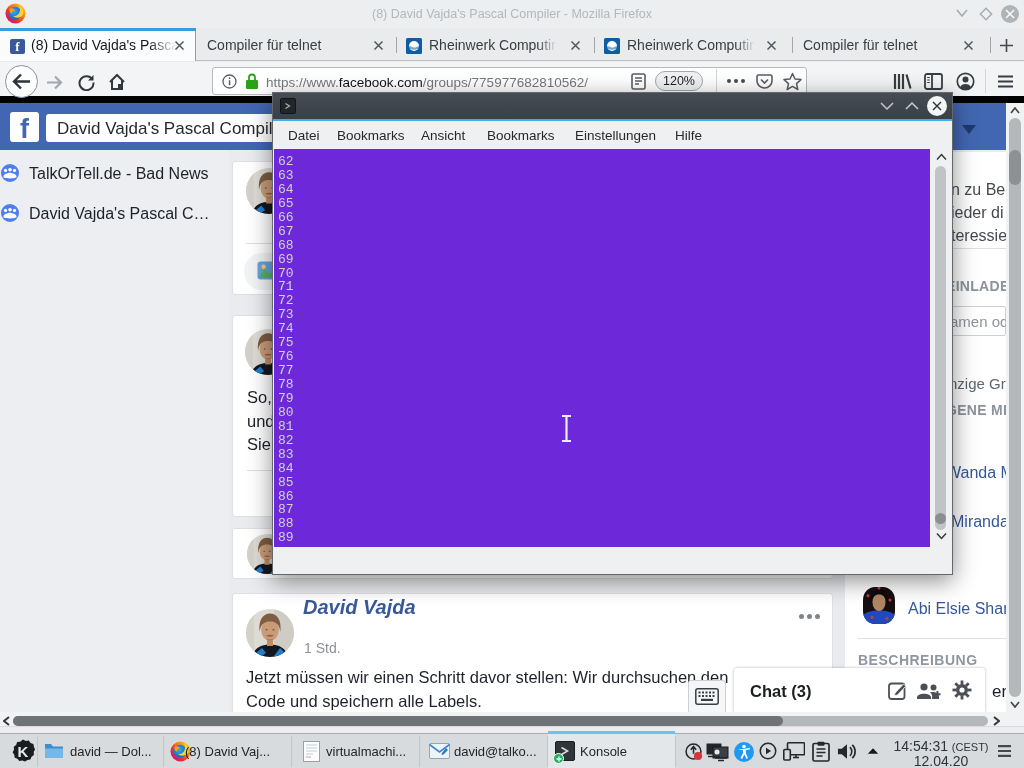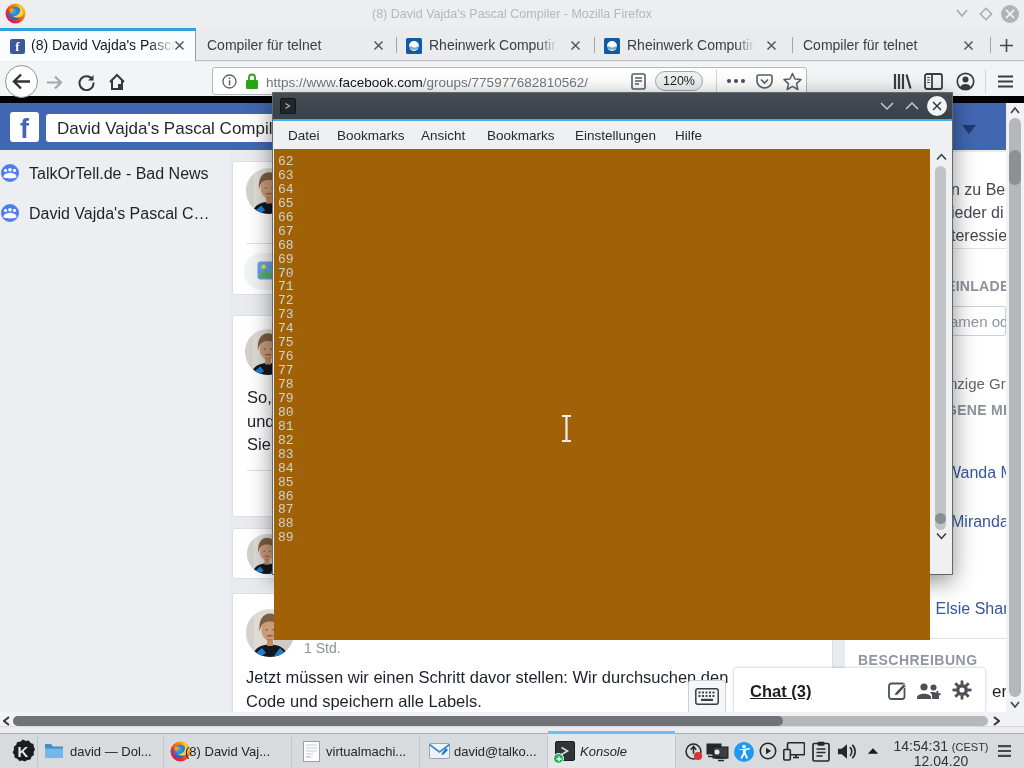--- a/index.html
+++ b/index.html
@@ -305,21 +305,21 @@
           <path d="M10,44 L16,39 L20,44 L14,48z M28,47 L34,39 L39,44 L33,48z" fill="#1e7fd0"></path>
           <path d="M21,31 L27,31 L27,37 L21,37z" fill="#c08d66"></path>
           <ellipse cx="24" cy="21" rx="8.8" ry="10.8" fill="#c99b79"></ellipse>
           <path d="M13.6,23 C12.2,11 17,4.5 24,4.5 C31,4.5 35.8,11 34.4,23 C33.4,15 29.5,12.6 24,12.6 C18.5,12.6 14.6,15 13.6,23z" fill="#7d5e40"></path>
           <ellipse cx="20.6" cy="20.8" rx="1" ry="0.8" fill="#5c564e"></ellipse>
           <ellipse cx="27.4" cy="20.8" rx="1" ry="0.8" fill="#5c564e"></ellipse>
           <path d="M20,26.5 C22,25.6 26,25.6 28,26.5 C26,28.2 22,28.2 20,26.5z" fill="#a06143"></path>
           <path d="M20.5,29.5 C22.5,30.5 25.5,30.5 27.5,29.5 C26,32.5 22,32.5 20.5,29.5z" fill="#b07a50"></path>
         </g>
       </svg>
-    <div class="abs" style="left:70px;top:18px;font-size:14px;font-weight:bold;color:#385898;">David Vajda</div>
+    <div class="abs" style="left:70px;top:2px;font-size:20px;font-weight:bold;color:#385898;font-style:italic;">David Vajda</div>
     <div class="abs" style="left:71px;top:46px;font-size:14px;color:#8d9196;">1 Std.</div>
     <div class="abs" style="left:566px;top:20px;width:5px;height:5px;border-radius:50%;background:#7f848a;"></div>
     <div class="abs" style="left:574px;top:20px;width:5px;height:5px;border-radius:50%;background:#7f848a;"></div>
     <div class="abs" style="left:582px;top:20px;width:5px;height:5px;border-radius:50%;background:#7f848a;"></div>
     <div class="abs" style="left:13px;top:71px;width:585px;font-size:16.5px;line-height:24px;color:#1d2129;">Jetzt müssen wir einen Schritt davor stellen: Wir durchsuchen den<br>Code und speichern alle Labels.</div>
   </div>
 
   <div class="abs" style="left:845px;top:49px;width:161px;height:574px;background:#fff;"></div>
   <div class="abs" style="left:951px;top:75px;width:70px;font-size:16px;line-height:23px;color:#45494f;">n zu Bei<br>ieder di<br>teressie</div>
   <div class="abs" style="left:860px;top:145px;width:146px;height:1px;background:#dddfe2;"></div>
@@ -365,21 +365,21 @@
         <rect x="3.5" y="7" width="2" height="2"></rect>
         <rect x="7" y="7" width="2" height="2"></rect>
         <rect x="10.5" y="7" width="2" height="2"></rect>
         <rect x="14" y="7" width="2" height="2"></rect>
         <rect x="17.5" y="7" width="2" height="2"></rect>
         <rect x="6" y="10.8" width="12" height="2.2"></rect>
       </g>
     </svg>
 
   <div class="abs" style="left:734px;top:565px;width:251px;height:44px;background:#fff;border-radius:3px 3px 0 0;box-shadow:0 0 3px rgba(0,0,0,0.3);">
-    <div class="abs" style="left:16px;top:14px;font-size:16.5px;font-weight:bold;color:#1c1e21;text-decoration:underline;">Chat (3)</div>
+    <div class="abs" style="left:16px;top:14px;font-size:16.5px;font-weight:bold;color:#1c1e21;">Chat (3)</div>
     <svg class="abs" style="left:154px;top:13px" width="19" height="19" viewBox="0 0 19 19">
         <rect x="1" y="2.5" width="15.5" height="15.5" rx="2.5" stroke="#4b5056" stroke-width="1.8" fill="none"></rect>
         <path d="M7,12 L15.5,3 L18,5 L9.5,14 L6.5,14.8z" fill="#4b5056" stroke="#fff" stroke-width="0.8"></path>
       </svg>
     <svg class="abs" style="left:182px;top:15px" width="25" height="17" viewBox="0 0 25 17">
         <g fill="#4b5056">
           <circle cx="8" cy="4" r="3.6"></circle>
           <path d="M1,14.5 C1,9.5 15,9.5 15,14.5 L15,16 L1,16z"></path>
           <circle cx="17.5" cy="4.6" r="3"></circle>
           <path d="M14,9.3 C18,8.2 23,9.8 23,14 L23,15.9 L16,15.9 C16.5,12.8 16,10.6 14,9.3z"></path>
@@ -450,21 +450,21 @@
 
   <div class="abs" style="left:0;top:28px;width:679px;height:28px;background:#eff0f1;font-size:13.5px;color:#26292c;">
     <span class="abs" style="left:15px;top:7px;">Datei</span>
     <span class="abs" style="left:64px;top:7px;">Bookmarks</span>
     <span class="abs" style="left:148px;top:7px;">Ansicht</span>
     <span class="abs" style="left:214px;top:7px;">Bookmarks</span>
     <span class="abs" style="left:302px;top:7px;">Einstellungen</span>
     <span class="abs" style="left:402px;top:7px;">Hilfe</span>
   </div>
 
-  <div class="abs" style="left:1px;top:56px;width:656px;height:491px;background:#a16207;overflow:hidden;">
+  <div class="abs" style="left:1px;top:56px;width:656px;height:398px;background:#6d28d9;overflow:hidden;">
     <pre style="position:absolute;left:4px;top:6px;font-family:'Liberation Mono',monospace;font-size:13px;line-height:13.93px;color:#ced2cc;">62
 63
 64
 65
 66
 67
 68
 69
 70
 71
@@ -565,21 +565,21 @@
   <div class="abs" style="left:548px;top:0;width:127px;height:35px;background:#e4e7e9;"></div>
   <div class="abs" style="left:548px;top:-3px;width:127px;height:3px;background:#6fc1ed;"></div>
   <div class="abs" style="left:555px;top:7px;width:20px;height:20px;background:#2f3539;border-radius:2px;border:1px solid #191d21;"></div>
   <svg class="abs" style="left:560px;top:12px" width="10" height="10" viewBox="0 0 10 10">
       <path d="M1.5,1.5 L7.5,5 L1.5,8.5" stroke="#d8dbdd" stroke-width="1.6" fill="none"></path>
     </svg>
   <div class="abs" style="left:553px;top:19px;width:11px;height:11px;border-radius:50%;background:#27ae60;border:1px solid #fff;"></div>
   <svg class="abs" style="left:555.5px;top:21.5px" width="6" height="6" viewBox="0 0 6 6">
       <path d="M3,0.5 L3,5.5 M0.5,3 L5.5,3" stroke="#fff" stroke-width="1.3"></path>
     </svg>
-  <div class="abs" style="left:580px;top:10px;font-style:italic;">Konsole</div>
+  <div class="abs" style="left:580px;top:10px;">Konsole</div>
 
   <svg class="abs" style="left:684px;top:8px" width="19" height="19" viewBox="0 0 21 21">
       <circle cx="10.5" cy="10.5" r="8.2" stroke="#24282b" stroke-width="1.7" fill="none"></circle>
       <path d="M10.5,5.5 L10.5,13 M7.5,8.5 L10.5,5 L13.5,8.5" stroke="#24282b" stroke-width="1.7" fill="none"></path>
       <circle cx="15.5" cy="15.5" r="4.5" fill="#d8333a"></circle>
     </svg>
   <svg class="abs" style="left:706px;top:9px" width="23" height="19" viewBox="0 0 23 19">
       <rect x="0.5" y="0.5" width="15" height="11" fill="#23272a"></rect>
       <rect x="7" y="4" width="15" height="11" fill="#3a4045" stroke="#191d20"></rect>
       <path d="M9,15 L21,15 M12,17.5 L18,17.5" stroke="#23272a" stroke-width="1.5"></path>

